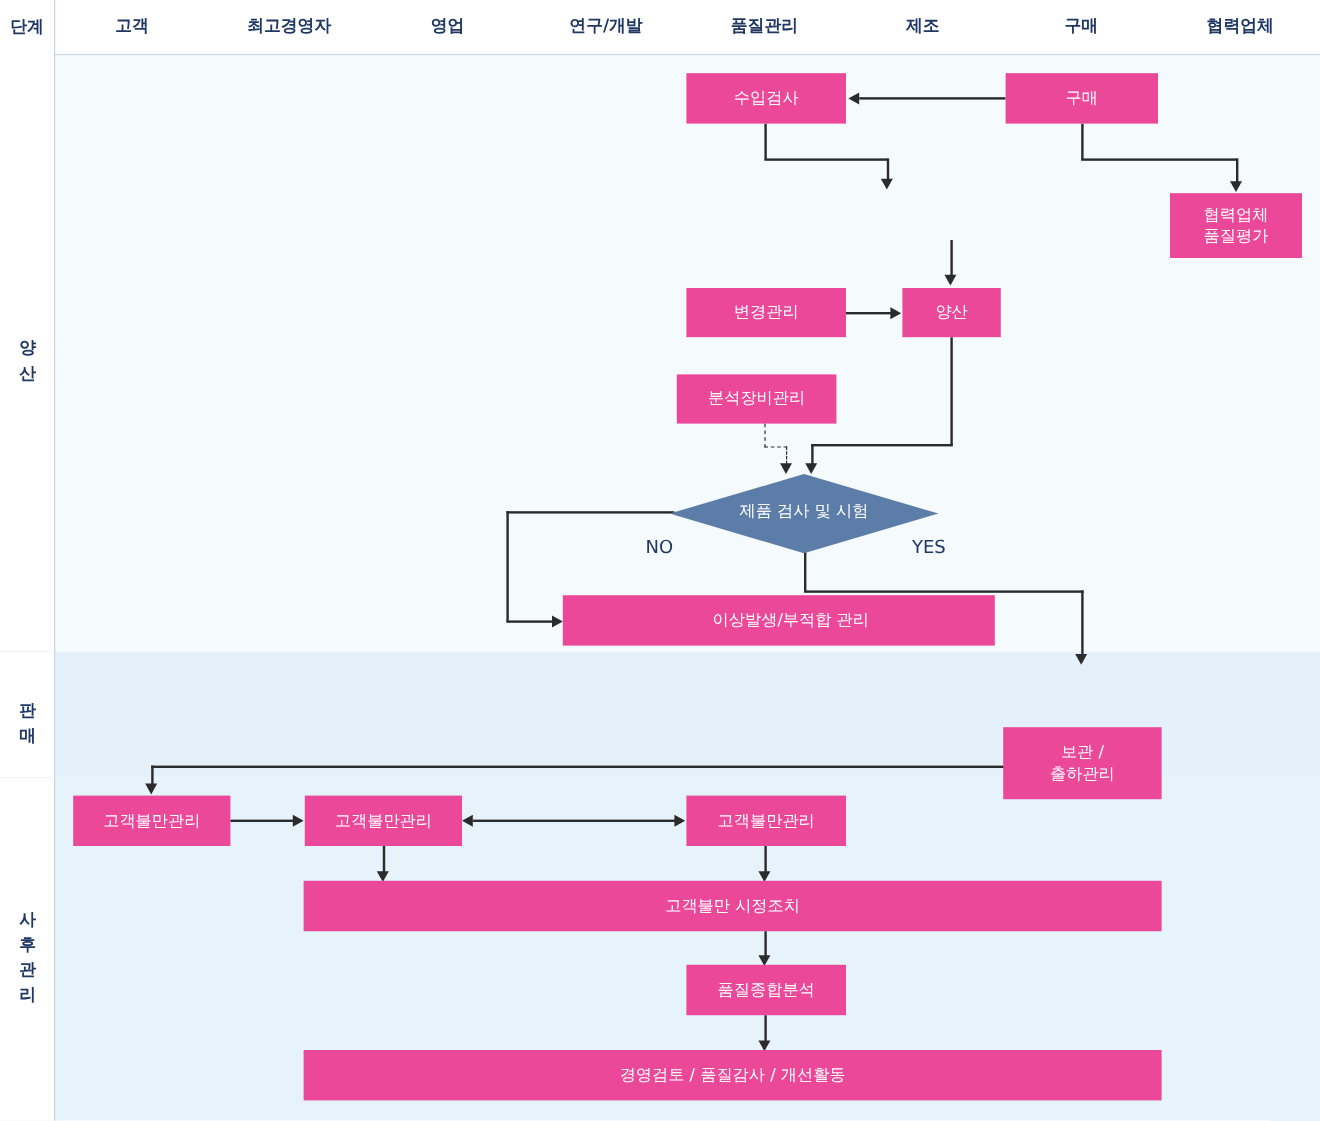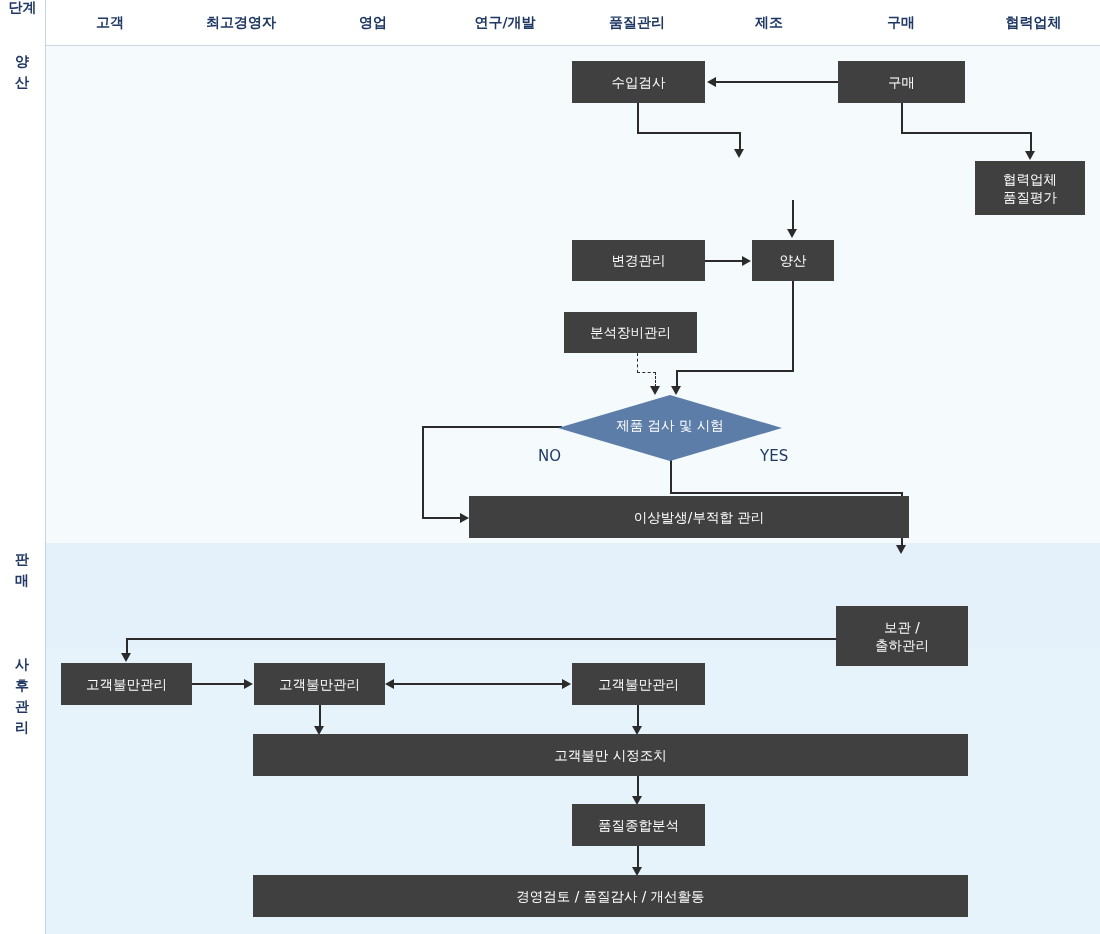--- a/index.html
+++ b/index.html
@@ -51,21 +51,21 @@
 
   
   .stage-col {
     position: absolute;
     left: 0;
     width: 45px;
     border-right: 1px solid #c9d6e2;
     border-bottom: 1px solid #c9d6e2;
     background: #ffffff;
     display: flex;
-    align-items: flex-start;
+    align-items: center;
     justify-content: center;
   }
   .stage-label {
     font-size: 14px;
     font-weight: bold;
     color: #1f3864;
     writing-mode: vertical-rl;
     text-orientation: upright;
     letter-spacing: 7px;
     line-height: 1;
@@ -77,21 +77,21 @@
     writing-mode: horizontal-tb;
     letter-spacing: 0;
   }
   .stage-mass  { top: 45px;  height: 498px; }
   .stage-sales { top: 543px; height: 105px; }
   .stage-after { top: 648px; height: 286px; }
 
   
   .box {
     position: absolute;
-    background: #404040;
+    background: #ec4899;
     color: #ffffff;
     font-size: 13.5px;
     display: flex;
     align-items: center;
     justify-content: center;
     text-align: center;
     line-height: 1.35;
     box-sizing: border-box;
     white-space: pre-line;
   }
@@ -274,21 +274,21 @@
   <div class="diamond-wrap" style="left:558px; top:395px; width:224px; height:66px;">
     <svg class="diamond-shape" viewBox="0 0 224 66" preserveAspectRatio="none">
       <polygon points="112,0 224,33 112,66 0,33" fill="#5b7da8"></polygon>
     </svg>
     <div class="diamond-text">제품 검사 및 시험</div>
   </div>
 
   <div class="branch-label" style="left:538px; top:447px;">NO</div>
   <div class="branch-label" style="left:760px; top:447px;">YES</div>
 
-  <div class="box" style="left:469px; top:496px; width:440px; height:42px;padding-left:20px;">이상발생/부적합 관리</div>
+  <div class="box" style="left:469px; top:496px; width:360px; height:42px;padding-left:20px;">이상발생/부적합 관리</div>
 
   <div class="box" style="left:836px; top:578px; width:132px; height:60px;margin-top:28px;">보관 /
 출하관리</div>
 
   <div class="box" style="left:61px; top:663px; width:131px; height:42px;">고객불만관리</div>
 
   <div class="box" style="left:254px; top:663px; width:131px; height:42px;">고객불만관리</div>
 
   <div class="box" style="left:572px; top:663px; width:133px; height:42px;">고객불만관리</div>
 

